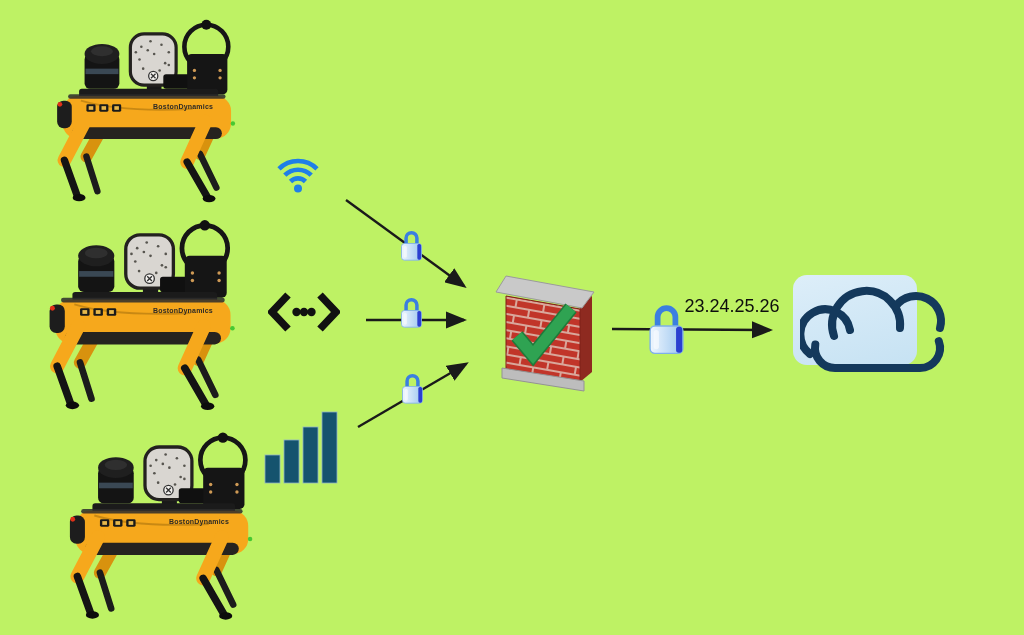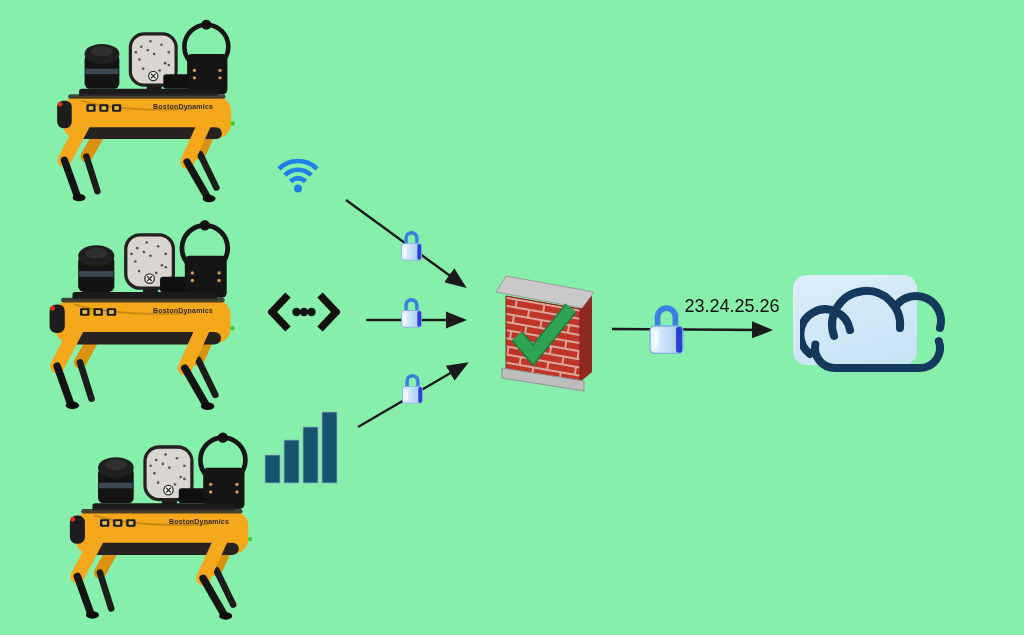--- a/index.html
+++ b/index.html
@@ -1,16 +1,16 @@
 <!DOCTYPE html>
 <html><head>
 <meta charset="utf-8">
 <style>
   html,body{margin:0;padding:0;background:#fff;}
-  .stage{position:relative;width:1024px;height:635px;background:#86efac;overflow:hidden;
+  .stage{position:relative;width:1024px;height:635px;background:#bef264;overflow:hidden;
          font-family:"Liberation Sans", sans-serif;}
   .abs{position:absolute;}
   svg{display:block;}
   .robot{position:absolute;}
   .robot svg{width:100%;height:100%;}
   .robot-label{position:absolute;left:66%;top:49%;transform:translate(-50%,-50%);
       font-size:7px;font-weight:700;color:#2d2a26;letter-spacing:.2px;white-space:nowrap;}
   .ip-label{position:absolute;left:684px;top:296px;width:96px;text-align:center;
       font-size:18px;color:#0d0d0d;}
   .cloud-box{position:absolute;left:793px;top:275px;width:124px;height:90px;border-radius:14px;

